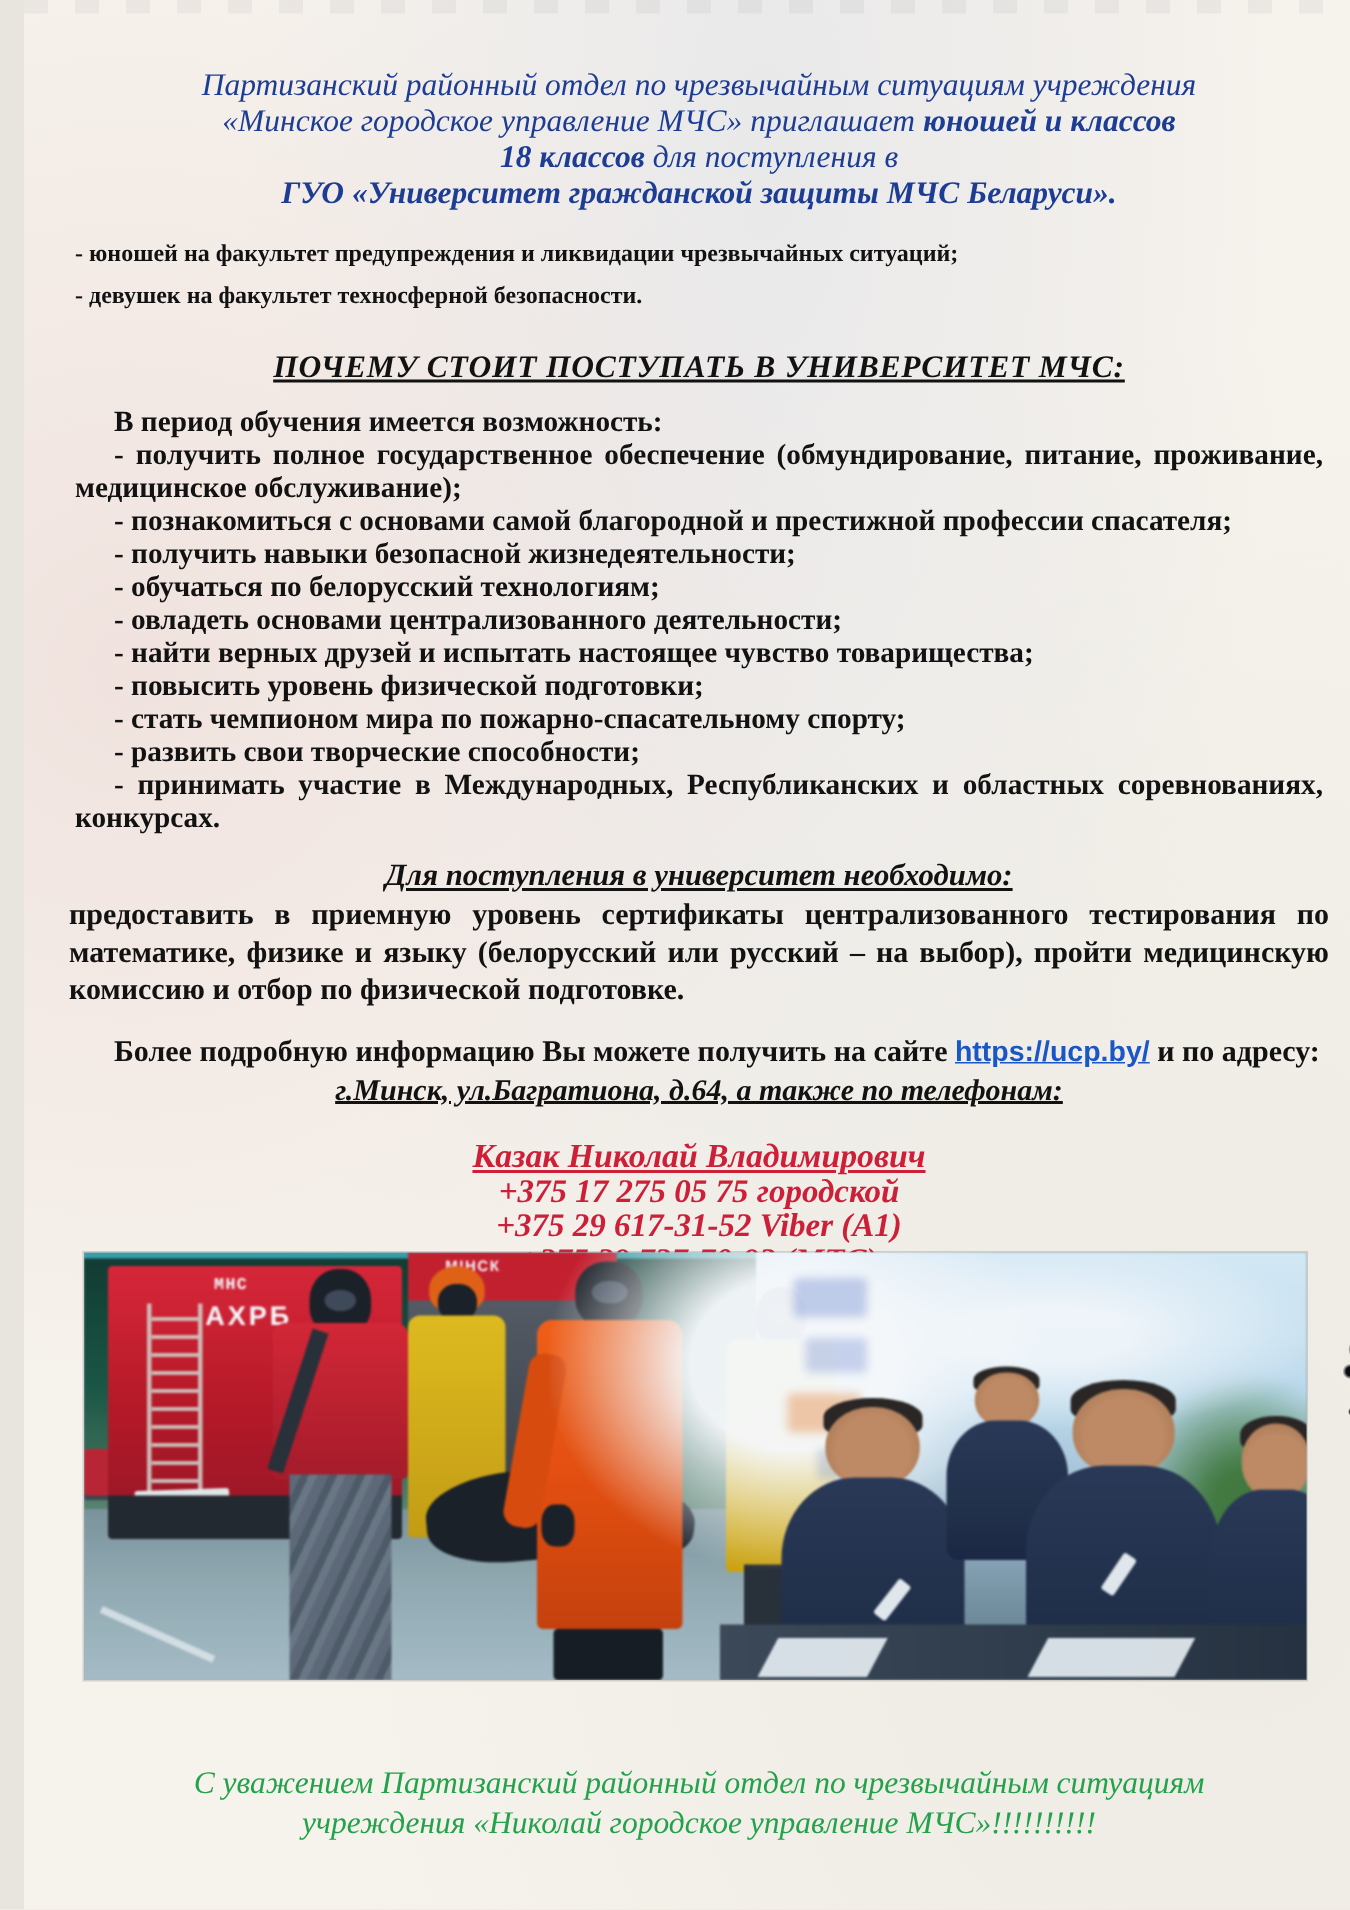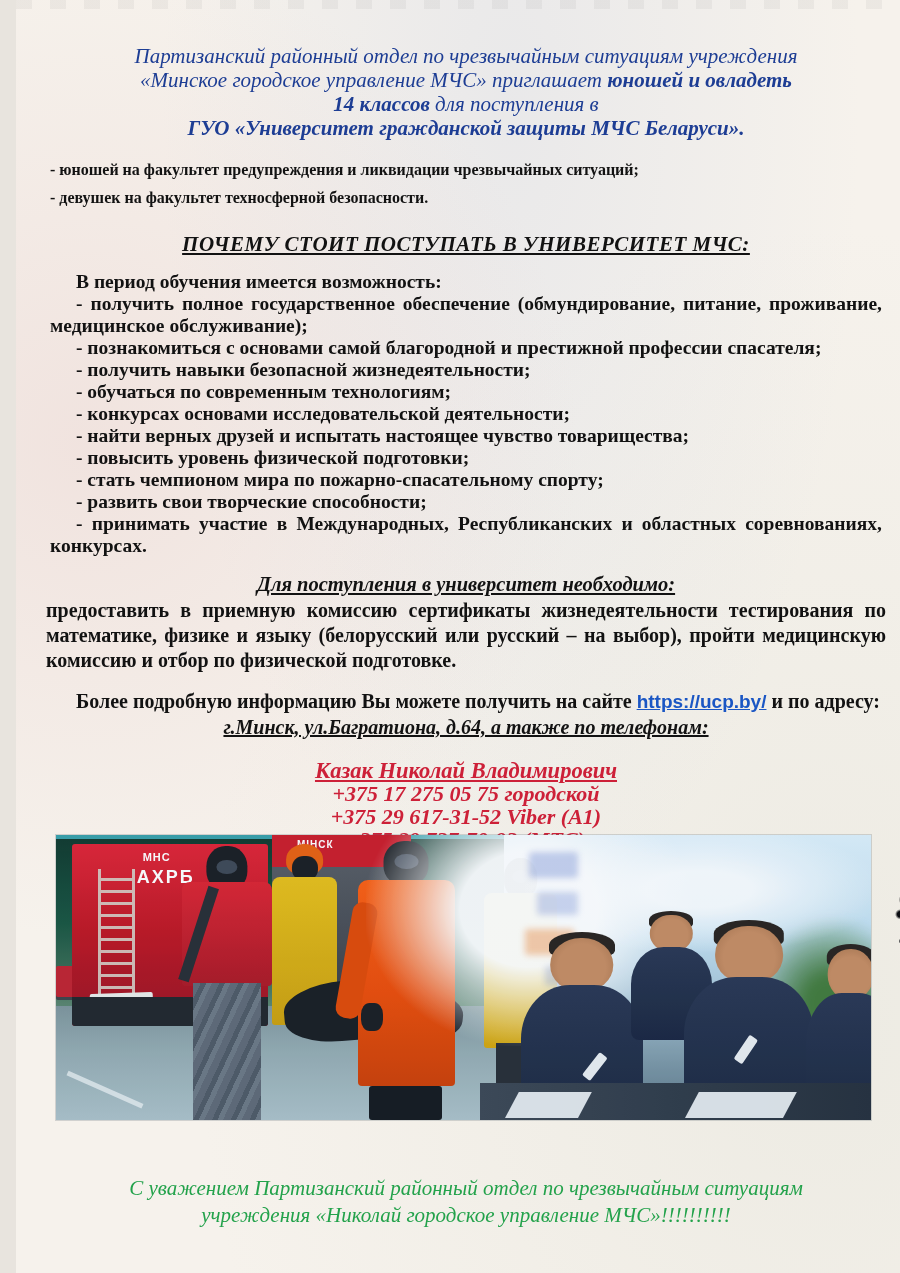--- a/index.html
+++ b/index.html
@@ -67,21 +67,21 @@
   .road-line{position:absolute;left:1%;bottom:10%;width:10%;height:5px;background:#e8eef0;
     transform:rotate(24deg);opacity:.8;}
   .cyan-strip{position:absolute;top:0;left:0;width:55%;height:4px;background:#49c0cf;opacity:.75;}
 
   .truck{position:absolute;left:2%;top:3%;width:24%;height:64%;border-radius:3px;
     background:linear-gradient(180deg,#d42132 0%,#b3141f 48%,#8e0f1c 100%);}
   .ladder{position:absolute;left:13%;top:14%;width:16%;height:74%;
     border-left:3px solid #d6cec5;border-right:3px solid #d6cec5;
     background:repeating-linear-gradient(180deg, transparent 0 9px, #d6cec5 9px 12px);opacity:.9;}
   .truck-brand{position:absolute;top:4%;left:36%;color:#fff;
-    font-family:Liberation Sans, sans-serif;font-weight:bold;font-size:11px;letter-spacing:1px;text-align:center;}
+    font-family:Liberation Mono, monospace;font-weight:bold;font-size:11px;letter-spacing:1px;text-align:center;}
   .truck-model{position:absolute;top:13%;left:33%;color:#fff;
     font-family:"Liberation Sans",sans-serif;font-weight:bold;font-size:18px;letter-spacing:2px;}
   .plate{position:absolute;left:9%;bottom:7%;width:32%;height:11%;background:#e9ece9;
     border-radius:2px;transform:rotate(-2deg);
     display:flex;align-items:center;justify-content:center;
     font-family:"Liberation Sans",sans-serif;font-weight:bold;font-size:9px;color:#1a1a1a;}
   .truck-bottom{position:absolute;bottom:0;left:0;right:0;height:16%;
     background:#1d2126;border-radius:0 0 3px 3px;}
   .container-box{position:absolute;left:26.5%;top:0;width:17%;height:62%;
     background:linear-gradient(180deg,#585c63 0%,#43474d 60%,#33373c 100%);}
@@ -158,48 +158,48 @@
 </head>
 <body>
 
 <div class="page">
   <div class="edge-noise"></div>
   <div class="corner-mark"></div>
   <div class="ink-smudge"></div>
 
   <div class="hdr">
     <div>Партизанский районный отдел по чрезвычайным ситуациям учреждения</div>
-    <div><span>«Минское городское управление МЧС» приглашает </span><span class="b">юношей и овладеть</span></div>
-    <div><span class="b">14 классов</span><span> для поступления в</span></div>
+    <div><span>«Минское городское управление МЧС» приглашает </span><span class="b">юношей и классов</span></div>
+    <div><span class="b">18 классов</span><span> для поступления в</span></div>
     <div class="b">ГУО «Университет гражданской защиты МЧС Беларуси».</div>
   </div>
 
   <div class="faculties">
     <div>- юношей на факультет предупреждения и ликвидации чрезвычайных ситуаций;</div>
     <div>- девушек на факультет техносферной безопасности.</div>
   </div>
 
   <div class="why">ПОЧЕМУ СТОИТ ПОСТУПАТЬ В УНИВЕРСИТЕТ МЧС:</div>
 
   <div class="intro">В период обучения имеется возможность:</div>
   <div class="benefits">
     <p>- получить полное государственное обеспечение (обмундирование, питание, проживание, медицинское обслуживание);</p>
     <p>- познакомиться с основами самой благородной и престижной профессии спасателя;</p>
     <p>- получить навыки безопасной жизнедеятельности;</p>
-    <p>- обучаться по современным технологиям;</p>
-    <p>- конкурсах основами исследовательской деятельности;</p>
+    <p>- обучаться по белорусский технологиям;</p>
+    <p>- овладеть основами централизованного деятельности;</p>
     <p>- найти верных друзей и испытать настоящее чувство товарищества;</p>
     <p>- повысить уровень физической подготовки;</p>
     <p>- стать чемпионом мира по пожарно-спасательному спорту;</p>
     <p>- развить свои творческие способности;</p>
     <p>- принимать участие в Международных, Республиканских и областных соревнованиях, конкурсах.</p>
   </div>
 
   <div class="adm-head">Для поступления в университет необходимо:</div>
-  <div class="adm-text">предоставить в приемную комиссию сертификаты жизнедеятельности тестирования по математике, физике и языку (белорусский или русский – на выбор), пройти медицинскую комиссию и отбор по физической подготовке.</div>
+  <div class="adm-text">предоставить в приемную уровень сертификаты централизованного тестирования по математике, физике и языку (белорусский или русский – на выбор), пройти медицинскую комиссию и отбор по физической подготовке.</div>
 
   <div class="info-line">
     <span>Более подробную информацию Вы можете получить на сайте </span><a href="#">https://ucp.by/</a><span> и по адресу:</span>
   </div>
   <div class="address">г.Минск, ул.Багратиона, д.64, а также по телефонам:</div>
 
   <div class="contacts">
     <div class="name">Казак Николай Владимирович</div>
     <div>+375 17 275 05 75 городской</div>
     <div>+375 29 617-31-52 Viber (А1)</div>

